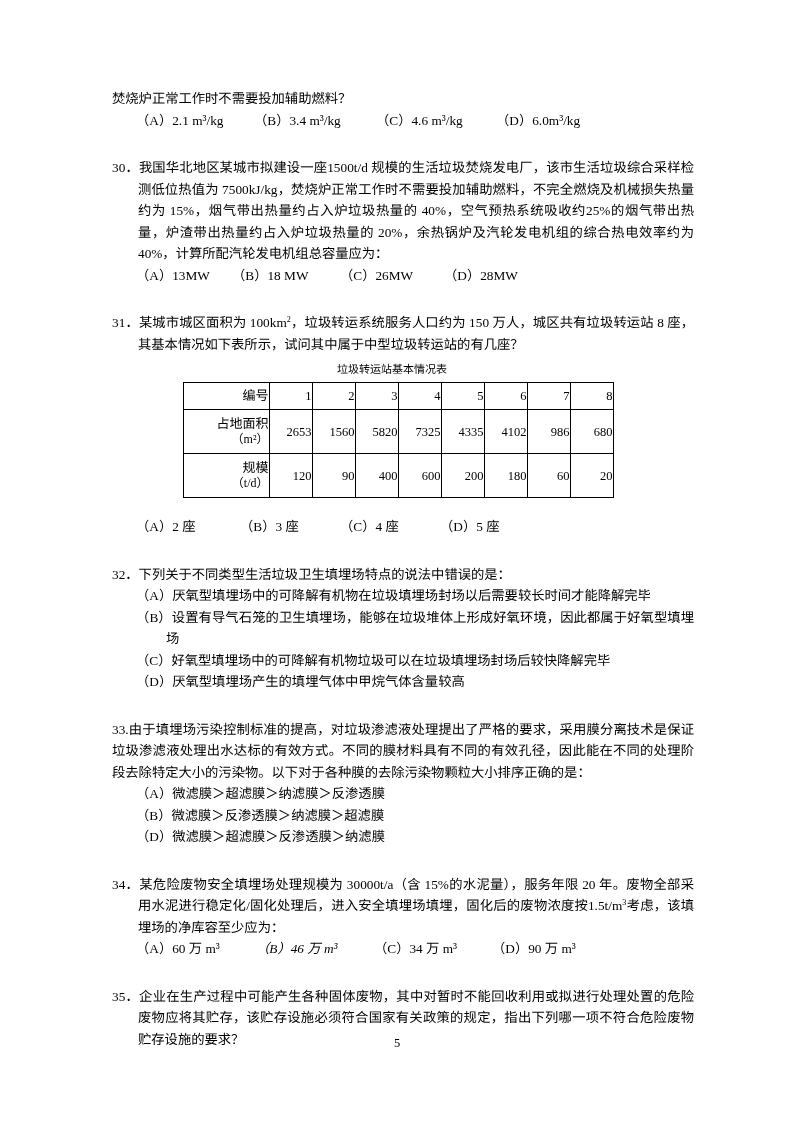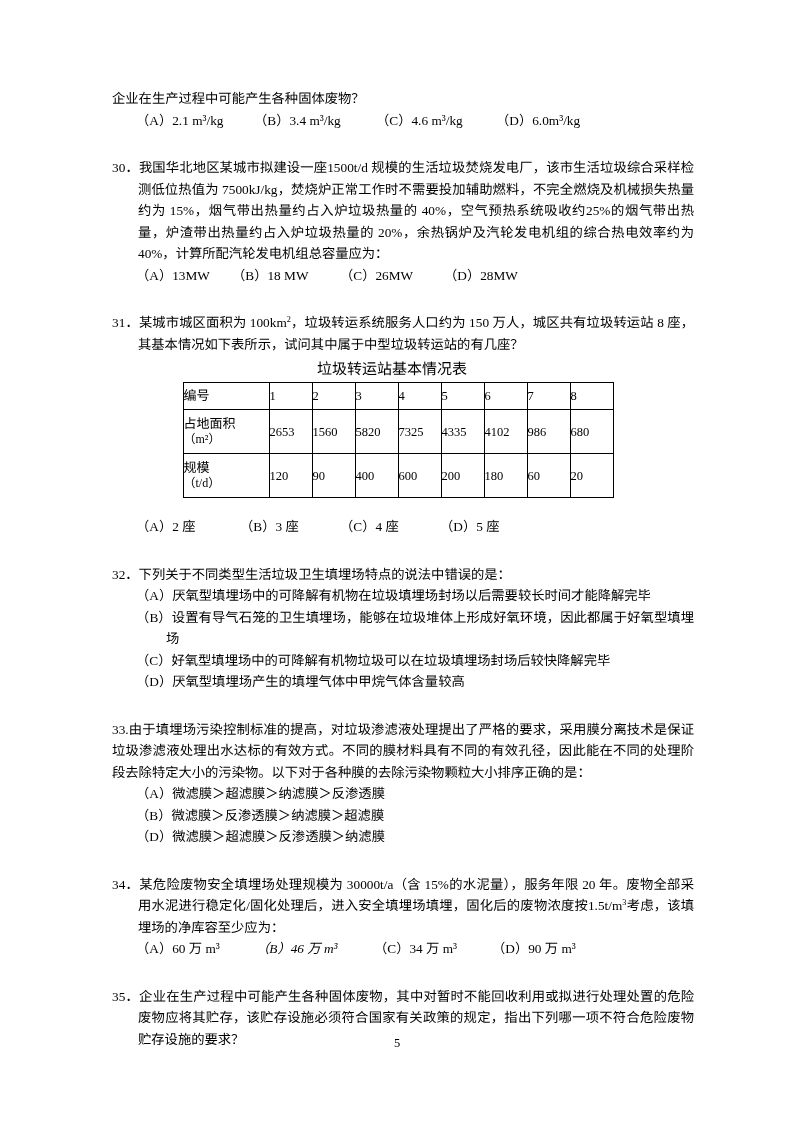--- a/index.html
+++ b/index.html
@@ -74,38 +74,38 @@
 
   sup {
     font-size: 0.62em;
     vertical-align: super;
     line-height: 0;
   }
 
   
   .table-title {
     text-align: center;
-    font-size: 15px;
+    font-size: 11px;
     line-height: 20px;
     margin: 4px 0 3px 0;
     padding-right: 22px;
   }
   .tbl-wrap {
     display: flex;
     justify-content: center;
     padding-right: 10px;
   }
   table.data {
     border-collapse: collapse;
     width: 421px;
     table-layout: fixed;
   }
   table.data td {
     border: 1px solid #000000;
-    text-align: left;
+    text-align: right;
     vertical-align: middle;
     font-size: 12.5px;
     line-height: 16px;
     padding: 1px 0;
   }
   table.data td.head-cell {
     width: 85px;
     font-size: 13px;
     padding: 2px 0;
   }
@@ -124,21 +124,21 @@
     font-size: 12.5px;
     font-family: "Liberation Serif", serif;
   }
 </style>
 </head>
 <body>
 
 <div class="page">
 
   <div class="q-block">
-    <div class="stem">企业在生产过程中可能产生各种固体废物？</div>
+    <div class="stem">焚烧炉正常工作时不需要投加辅助燃料？</div>
     <div class="opt-row">
       <span class="opt" style="width:118px;"><span class="lab">（A）</span><span>2.1 m³/kg</span></span><span class="opt" style="width:122px;"><span class="lab">（B）</span><span>3.4 m³/kg</span></span><span class="opt" style="width:120px;"><span class="lab">（C）</span><span>4.6 m³/kg</span></span><span class="opt"><span class="lab">（D）</span><span>6.0m³/kg</span></span>
     </div>
   </div>
 
   <div class="gap-lg"></div>
 
   <div class="q-block">
     <div class="stem hang"><span class="num">30．</span><span>我国华北地区某城市拟建设一座1500t/d 规模的生活垃圾焚烧发电厂，该市生活垃圾综合采样检测低位热值为 7500kJ/kg，焚烧炉正常工作时不需要投加辅助燃料，不完全燃烧及机械损失热量约为 15%，烟气带出热量约占入炉垃圾热量的 40%，空气预热系统吸收约25%的烟气带出热量，炉渣带出热量约占入炉垃圾热量的 20%，余热锅炉及汽轮发电机组的综合热电效率约为 40%，计算所配汽轮发电机组总容量应为：</span></div>
     <div class="opt-row">

